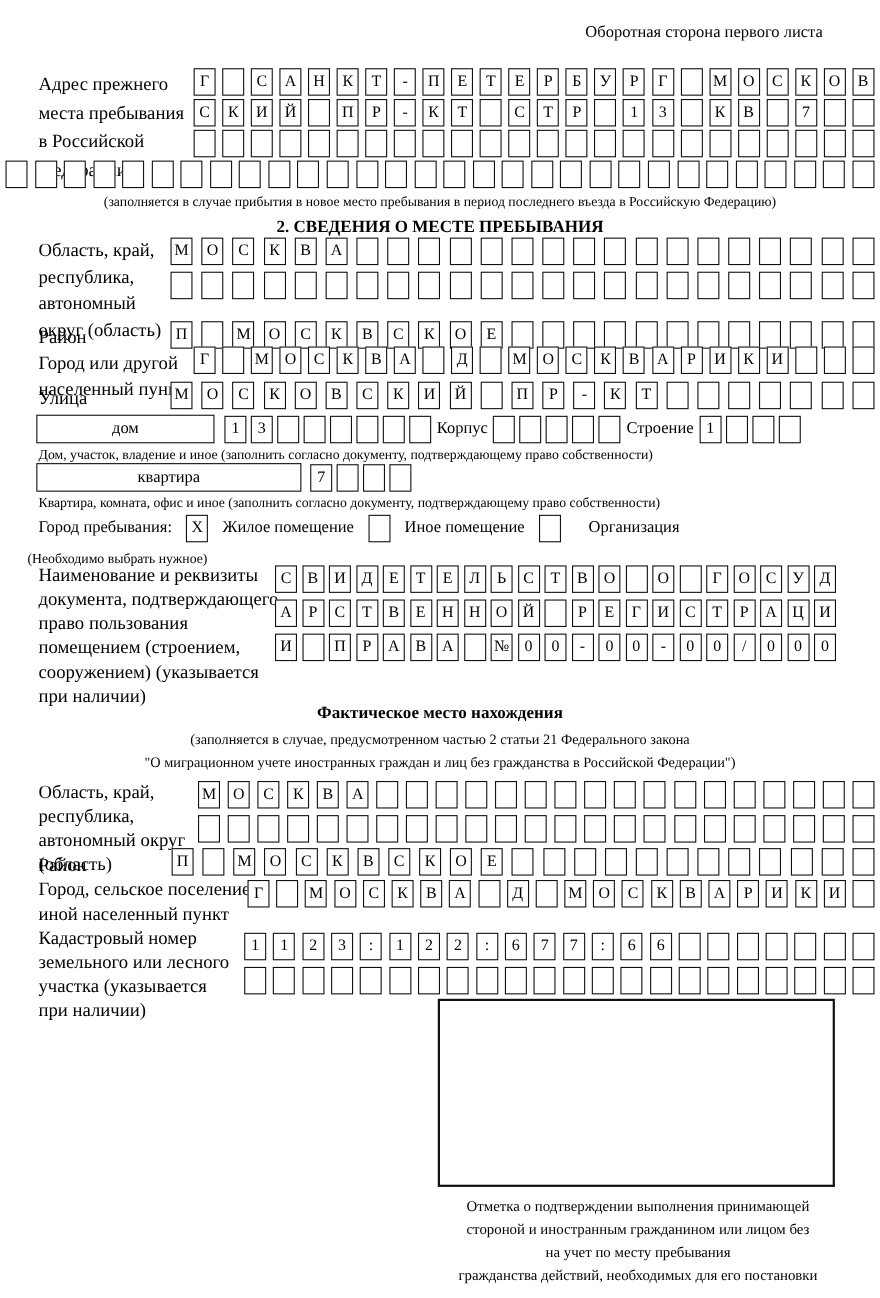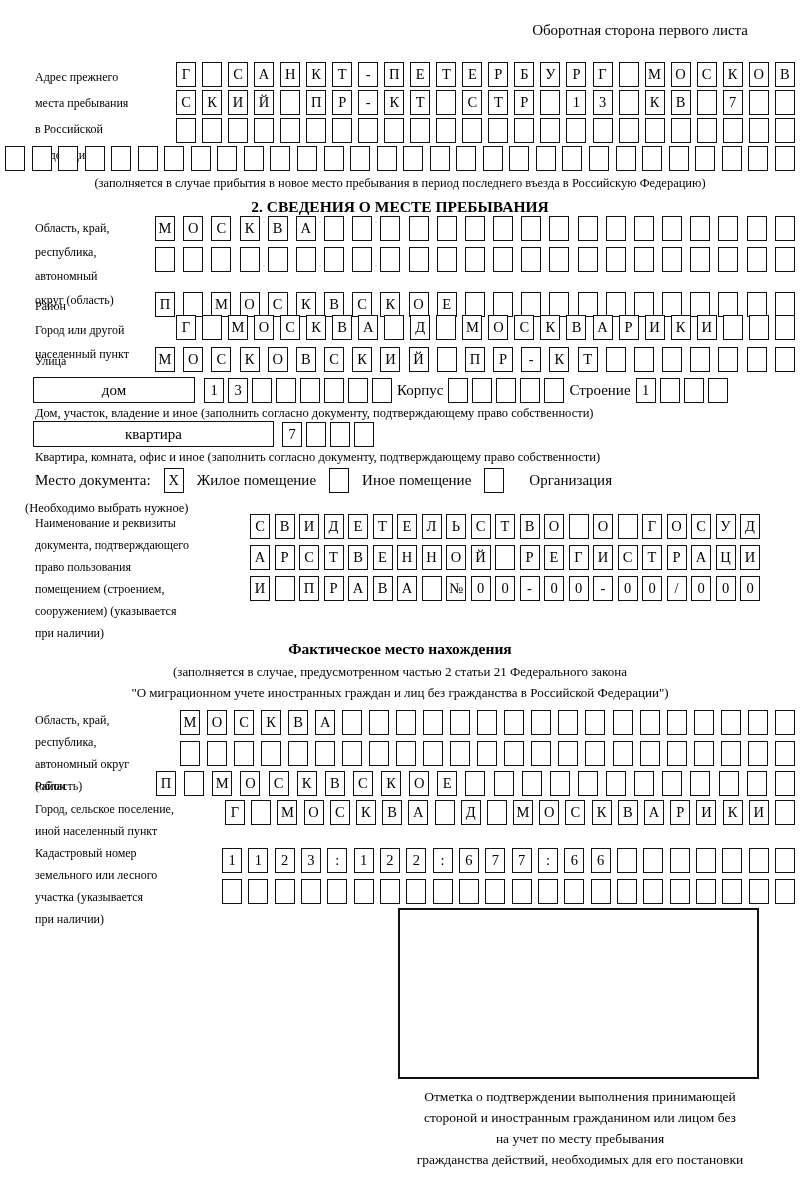--- a/index.html
+++ b/index.html
@@ -1,19 +1,19 @@
 <!DOCTYPE html>
 <html lang="ru"><head>
 <meta charset="utf-8">
 <style>
   * { margin:0; padding:0; box-sizing:border-box; }
   body { background:#fff; font-family:"Liberation Serif","DejaVu Serif",serif; color:#000; }
   .page { position:relative; width:800px; height:1180px; background:#fff; overflow:hidden; }
 
-  .lbl { position:absolute; font-size:12px; line-height:21px; }
+  .lbl { position:absolute; font-size:17px; line-height:21px; }
   .lbl .line { white-space:nowrap; }
   .lh24 .line { line-height:24px; }
   .lh22 .line { line-height:22px; }
   .lh26 .line { line-height:26px; }
 
   .cellrow { position:absolute; display:flex; justify-content:space-between; height:25px; }
   .cell, .cb {
     flex:none; width:20px; height:25px; border:1.6px solid #111;
     display:inline-flex; align-items:center; justify-content:center;
     font-size:14.5px; font-family:"Liberation Serif","DejaVu Serif",serif;
@@ -389,21 +389,21 @@
     <div class="cellgroup">
         <span class="cell">7</span>
         <span class="cell"></span>
         <span class="cell"></span>
         <span class="cell"></span>
       </div>
   </div>
   <div id="captionKv" class="caption">Квартира, комната, офис и иное (заполнить согласно документу, подтверждающему право собственности)</div>
 
   <div id="stayRow">
-    <span class="stalbl">Место документа:</span>
+    <span class="stalbl">Город пребывания:</span>
     <span class="cb">X</span>
     <span class="stalbl">Жилое помещение</span>
     <span class="cb"></span>
     <span class="stalbl">Иное помещение</span>
     <span class="cb"></span>
     <span class="stalbl" id="orgLbl">Организация</span>
   </div>
   <div id="captionStay" class="caption">(Необходимо выбрать нужное)</div>
 
   <div id="labelF" class="lbl lh22">

